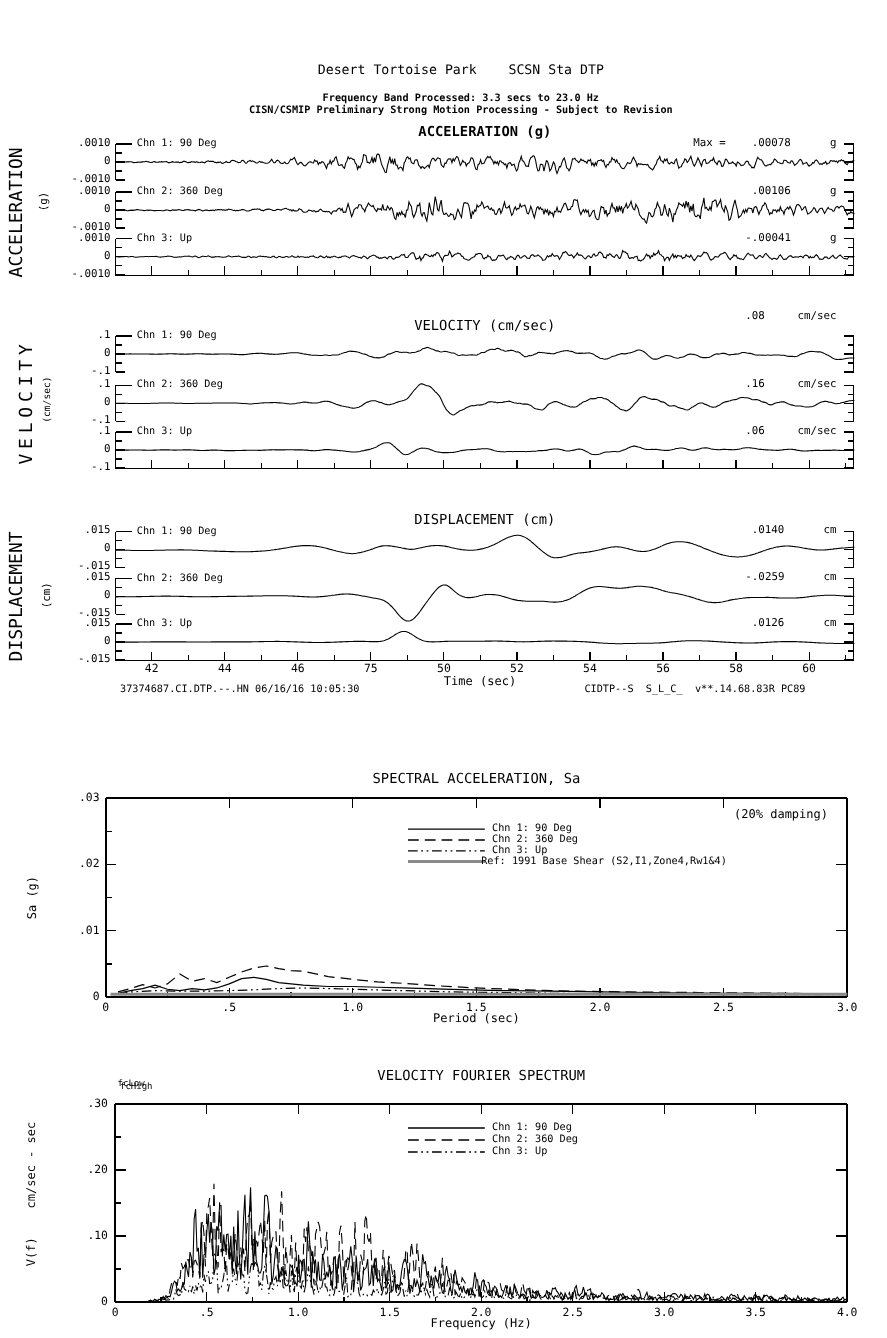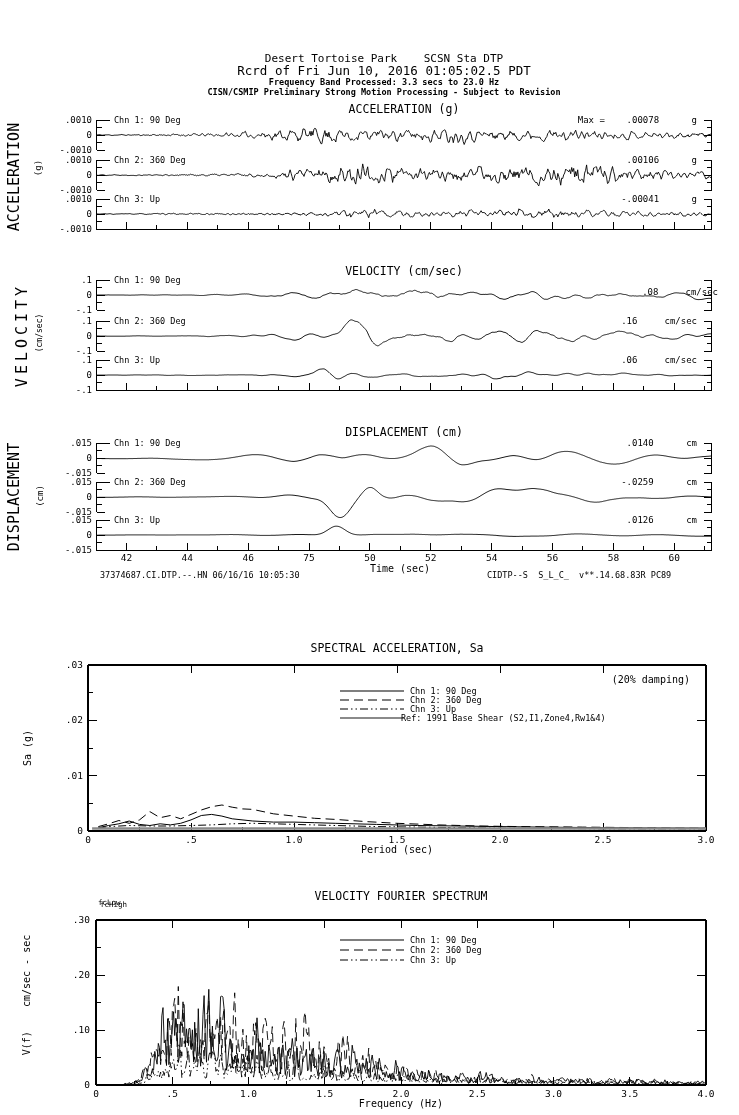--- a/index.html
+++ b/index.html
@@ -285,41 +285,40 @@
       <line x1="706" y1="920" x2="697" y2="920" stroke="#000" stroke-width="1" shape-rendering="crispEdges"></line>
       <polyline points="96.0,1085.0 97.2,1085.0 98.4,1085.0 99.5,1085.0 100.7,1085.0 101.9,1085.0 103.1,1085.0 104.2,1085.0 105.4,1085.0 106.6,1085.0 107.8,1085.0 108.9,1085.0 110.1,1085.0 111.3,1085.0 112.5,1085.0 113.6,1085.0 114.8,1085.0 116.0,1085.0 117.2,1085.0 118.3,1084.9 119.5,1084.9 120.7,1084.9 121.9,1084.8 123.0,1084.7 124.2,1084.2 125.4,1083.7 126.6,1084.2 127.7,1084.2 128.9,1084.4 130.1,1083.9 131.3,1084.2 132.4,1082.7 133.6,1082.9 134.8,1082.3 136.0,1081.3 137.1,1081.8 138.3,1079.6 139.5,1080.7 140.7,1080.3 141.8,1080.5 143.0,1076.1 144.2,1070.5 145.4,1067.6 146.5,1068.8 147.7,1075.8 148.9,1074.1 150.1,1076.2 151.2,1074.2 152.4,1069.0 153.6,1070.0 154.8,1051.4 155.9,1058.2 157.1,1064.2 158.3,1043.4 159.5,1047.7 160.6,1061.0 161.8,1015.9 163.0,1007.6 164.2,1042.9 165.3,1039.9 166.5,1065.5 167.7,1018.6 168.9,1064.7 170.0,1045.7 171.2,1044.4 172.4,1025.9 173.6,1011.7 174.7,1035.5 175.9,1018.5 177.1,1028.9 178.3,1062.5 179.4,1056.8 180.6,1021.8 181.8,1025.7 183.0,1004.5 184.2,1004.6 185.3,1047.1 186.5,1028.8 187.7,1043.1 188.9,1028.7 190.0,1028.4 191.2,1047.4 192.4,1029.8 193.6,1061.9 194.7,1022.2 195.9,1049.9 197.1,1061.8 198.3,1008.7 199.4,1046.0 200.6,1066.2 201.8,1046.0 203.0,1014.8 204.1,995.6 205.3,1038.7 206.5,1062.2 207.7,1014.6 208.8,989.3 210.0,1030.9 211.2,1057.3 212.4,1026.0 213.5,1049.8 214.7,1054.9 215.9,1061.0 217.1,1060.7 218.2,1056.5 219.4,1028.6 220.6,996.6 221.8,996.0 222.9,997.1 224.1,1008.9 225.3,1040.1 226.5,1070.1 227.6,1063.9 228.8,1050.1 230.0,1038.8 231.2,1041.2 232.3,1067.8 233.5,1059.8 234.7,1061.8 235.9,1055.0 237.0,1068.5 238.2,1071.6 239.4,1071.3 240.6,1069.3 241.7,1053.9 242.9,1055.3 244.1,1057.5 245.3,1069.9 246.4,1068.9 247.6,1072.0 248.8,1045.6 250.0,1069.2 251.1,1061.7 252.3,1050.0 253.5,1049.4 254.7,1071.0 255.8,1040.6 257.0,1017.8 258.2,1037.5 259.4,1073.1 260.5,1042.7 261.7,1053.7 262.9,1049.6 264.1,1067.9 265.2,1051.3 266.4,1066.6 267.6,1067.0 268.8,1045.2 269.9,1051.4 271.1,1066.1 272.3,1059.8 273.5,1064.4 274.7,1054.1 275.8,1067.3 277.0,1074.3 278.2,1048.6 279.4,1048.3 280.5,1074.0 281.7,1049.9 282.9,1044.9 284.1,1057.4 285.2,1074.2 286.4,1068.2 287.6,1051.1 288.8,1050.5 289.9,1048.2 291.1,1050.5 292.3,1038.5 293.5,1049.4 294.6,1076.8 295.8,1064.6 297.0,1048.0 298.2,1067.9 299.3,1059.6 300.5,1075.3 301.7,1072.1 302.9,1058.8 304.0,1057.7 305.2,1056.0 306.4,1049.3 307.6,1070.8 308.7,1069.4 309.9,1053.9 311.1,1071.6 312.3,1051.9 313.4,1048.1 314.6,1067.8 315.8,1065.9 317.0,1069.8 318.1,1075.8 319.3,1059.5 320.5,1055.4 321.7,1073.7 322.8,1070.6 324.0,1051.4 325.2,1064.0 326.4,1076.5 327.5,1074.9 328.7,1063.5 329.9,1076.3 331.1,1070.2 332.2,1075.0 333.4,1070.1 334.6,1060.0 335.8,1053.1 336.9,1049.7 338.1,1049.7 339.3,1055.9 340.5,1064.9 341.6,1078.1 342.8,1071.8 344.0,1074.4 345.2,1065.2 346.3,1072.5 347.5,1066.9 348.7,1070.7 349.9,1076.7 351.0,1062.8 352.2,1045.2 353.4,1053.0 354.6,1051.6 355.7,1062.8 356.9,1065.3 358.1,1073.3 359.3,1062.9 360.5,1070.8 361.6,1073.7 362.8,1062.9 364.0,1066.8 365.2,1067.8 366.3,1058.4 367.5,1071.3 368.7,1077.3 369.9,1077.9 371.0,1061.2 372.2,1055.0 373.4,1063.3 374.6,1066.6 375.7,1075.1 376.9,1079.0 378.1,1064.8 379.3,1058.3 380.4,1064.7 381.6,1070.0 382.8,1074.7 384.0,1072.4 385.1,1077.2 386.3,1071.6 387.5,1076.6 388.7,1078.0 389.8,1073.6 391.0,1078.7 392.2,1078.9 393.4,1076.5 394.5,1070.6 395.7,1060.3 396.9,1066.1 398.1,1067.4 399.2,1080.6 400.4,1076.5 401.6,1068.1 402.8,1066.6 403.9,1070.3 405.1,1072.0 406.3,1077.5 407.5,1079.2 408.6,1079.7 409.8,1075.4 411.0,1075.3 412.2,1071.8 413.3,1072.9 414.5,1075.9 415.7,1080.5 416.9,1079.9 418.0,1081.2 419.2,1078.2 420.4,1074.5 421.6,1070.9 422.7,1077.0 423.9,1079.1 425.1,1072.2 426.3,1079.9 427.4,1078.1 428.6,1070.4 429.8,1076.7 431.0,1078.0 432.1,1078.9 433.3,1081.2 434.5,1079.1 435.7,1079.3 436.8,1082.4 438.0,1081.5 439.2,1074.2 440.4,1073.8 441.5,1077.1 442.7,1082.0 443.9,1081.0 445.1,1081.5 446.3,1080.9 447.4,1075.8 448.6,1077.1 449.8,1081.0 451.0,1080.9 452.1,1081.2 453.3,1080.7 454.5,1079.1 455.7,1081.5 456.8,1082.5 458.0,1077.4 459.2,1079.2 460.4,1073.5 461.5,1074.1 462.7,1073.1 463.9,1076.0 465.1,1077.4 466.2,1079.4 467.4,1082.2 468.6,1082.4 469.8,1082.7 470.9,1077.6 472.1,1080.0 473.3,1082.7 474.5,1081.4 475.6,1081.6 476.8,1082.0 478.0,1077.5 479.2,1073.2 480.3,1071.4 481.5,1077.9 482.7,1080.0 483.9,1078.4 485.0,1077.4 486.2,1072.5 487.4,1077.7 488.6,1077.6 489.7,1082.7 490.9,1082.8 492.1,1078.4 493.3,1077.4 494.4,1081.3 495.6,1080.8 496.8,1080.5 498.0,1081.2 499.1,1080.6 500.3,1080.2 501.5,1077.2 502.7,1078.5 503.8,1081.9 505.0,1082.4 506.2,1082.1 507.4,1083.2 508.5,1082.9 509.7,1082.9 510.9,1082.8 512.1,1080.8 513.2,1079.8 514.4,1083.4 515.6,1081.7 516.8,1078.3 517.9,1079.5 519.1,1082.7 520.3,1080.2 521.5,1081.2 522.6,1080.3 523.8,1082.0 525.0,1082.2 526.2,1082.5 527.3,1081.8 528.5,1079.1 529.7,1080.4 530.9,1081.4 532.1,1081.8 533.2,1081.0 534.4,1082.0 535.6,1082.3 536.8,1082.0 537.9,1079.5 539.1,1077.0 540.3,1081.4 541.5,1082.2 542.6,1081.2 543.8,1083.4 545.0,1081.6 546.2,1081.1 547.3,1083.4 548.5,1082.2 549.7,1081.0 550.9,1081.4 552.0,1081.4 553.2,1081.3 554.4,1080.8 555.6,1081.1 556.7,1079.5 557.9,1079.8 559.1,1079.9 560.3,1078.3 561.4,1078.0 562.6,1077.9 563.8,1078.9 565.0,1080.9 566.1,1081.1 567.3,1078.7 568.5,1079.6 569.7,1083.0 570.8,1078.9 572.0,1082.4 573.2,1081.4 574.4,1081.2 575.5,1079.2 576.7,1080.7 577.9,1082.7 579.1,1080.1 580.2,1079.8 581.4,1079.7 582.6,1079.7 583.8,1081.7 584.9,1083.3 586.1,1083.5 587.3,1082.7 588.5,1079.5 589.6,1078.5 590.8,1079.1 592.0,1081.8 593.2,1083.6 594.3,1083.0 595.5,1083.5 596.7,1082.9 597.9,1082.5 599.0,1082.3 600.2,1081.8 601.4,1080.4 602.6,1081.5 603.7,1083.0 604.9,1083.6 606.1,1080.8 607.3,1082.1 608.4,1079.4 609.6,1078.5 610.8,1079.9 612.0,1079.5 613.1,1080.6 614.3,1081.5 615.5,1082.1 616.7,1083.2 617.8,1083.7 619.0,1083.1 620.2,1079.7 621.4,1081.6 622.6,1083.2 623.7,1082.3 624.9,1082.0 626.1,1083.3 627.3,1083.8 628.4,1079.7 629.6,1078.5 630.8,1080.9 632.0,1083.3 633.1,1080.8 634.3,1083.5 635.5,1081.9 636.7,1079.6 637.8,1079.7 639.0,1079.3 640.2,1080.7 641.4,1081.7 642.5,1083.9 643.7,1083.9 644.9,1082.7 646.1,1082.7 647.2,1083.7 648.4,1083.9 649.6,1081.6 650.8,1082.2 651.9,1081.2 653.1,1081.4 654.3,1080.8 655.5,1083.8 656.6,1081.6 657.8,1081.6 659.0,1082.7 660.2,1083.7 661.3,1081.8 662.5,1083.6 663.7,1082.8 664.9,1079.8 666.0,1082.2 667.2,1083.0 668.4,1083.0 669.6,1082.7 670.7,1081.7 671.9,1082.8 673.1,1084.0 674.3,1082.2 675.4,1083.6 676.6,1082.4 677.8,1082.1 679.0,1081.6 680.1,1082.1 681.3,1082.7 682.5,1082.5 683.7,1083.9 684.8,1083.6 686.0,1083.1 687.2,1083.2 688.4,1082.3 689.5,1084.0 690.7,1082.3 691.9,1083.9 693.1,1084.0 694.2,1083.3 695.4,1083.6 696.6,1084.1 697.8,1083.6 698.9,1083.4 700.1,1083.4 701.3,1082.1 702.5,1080.9 703.6,1083.1 704.8,1082.8 706.0,1084.0" fill="none" stroke="#000" stroke-width="0.9"></polyline>
       <polyline points="96.0,1085.0 97.2,1085.0 98.4,1085.0 99.5,1085.0 100.7,1085.0 101.9,1085.0 103.1,1085.0 104.2,1085.0 105.4,1085.0 106.6,1085.0 107.8,1085.0 108.9,1085.0 110.1,1085.0 111.3,1085.0 112.5,1085.0 113.6,1085.0 114.8,1085.0 116.0,1085.0 117.2,1084.9 118.3,1084.9 119.5,1084.8 120.7,1084.6 121.9,1084.8 123.0,1084.3 124.2,1084.2 125.4,1083.5 126.6,1084.3 127.7,1084.1 128.9,1082.7 130.1,1083.2 131.3,1084.4 132.4,1083.3 133.6,1082.3 134.8,1082.4 136.0,1080.3 137.1,1082.8 138.3,1081.6 139.5,1081.1 140.7,1082.5 141.8,1074.1 143.0,1069.6 144.2,1069.4 145.4,1067.9 146.5,1067.5 147.7,1071.5 148.9,1062.5 150.1,1065.7 151.2,1052.7 152.4,1057.2 153.6,1055.7 154.8,1050.0 155.9,1049.9 157.1,1049.9 158.3,1056.3 159.5,1048.8 160.6,1064.6 161.8,1050.9 163.0,1050.2 164.2,1053.3 165.3,1057.4 166.5,1064.2 167.7,1023.6 168.9,1017.1 170.0,1028.6 171.2,1055.5 172.4,1007.9 173.6,1005.5 174.7,998.4 175.9,1023.1 177.1,1046.6 178.3,986.5 179.4,1035.6 180.6,1037.8 181.8,1056.2 183.0,1001.8 184.2,1043.5 185.3,1040.0 186.5,1042.3 187.7,1060.6 188.9,1036.2 190.0,1039.6 191.2,1052.0 192.4,1043.5 193.6,1058.2 194.7,1050.3 195.9,1028.2 197.1,1038.1 198.3,1057.6 199.4,1051.8 200.6,1039.7 201.8,1048.7 203.0,1040.4 204.1,1060.1 205.3,1027.9 206.5,1014.5 207.7,1012.2 208.8,1000.7 210.0,1042.2 211.2,1031.9 212.4,1048.5 213.5,1033.3 214.7,1038.6 215.9,1027.2 217.1,1017.3 218.2,1029.1 219.4,1045.4 220.6,1016.6 221.8,1060.6 222.9,1018.0 224.1,1007.7 225.3,1052.4 226.5,1035.0 227.6,1030.7 228.8,1026.3 230.0,1026.6 231.2,1054.7 232.3,1060.0 233.5,1012.0 234.7,992.8 235.9,1031.1 237.0,1067.8 238.2,1039.0 239.4,1051.7 240.6,1049.3 241.7,1046.0 242.9,1029.2 244.1,1069.4 245.3,1063.4 246.4,1035.5 247.6,1060.8 248.8,1061.0 250.0,1050.0 251.1,1051.4 252.3,1059.9 253.5,1023.8 254.7,1034.9 255.8,1022.7 257.0,1043.6 258.2,1038.7 259.4,1043.0 260.5,1059.4 261.7,1070.3 262.9,1028.8 264.1,1023.1 265.2,1018.3 266.4,1022.6 267.6,1038.1 268.8,1046.2 269.9,1044.7 271.1,1040.0 272.3,1026.6 273.5,1057.7 274.7,1055.2 275.8,1061.8 277.0,1059.2 278.2,1047.6 279.4,1047.2 280.5,1060.8 281.7,1069.2 282.9,1027.3 284.1,1021.4 285.2,1037.0 286.4,1065.0 287.6,1069.6 288.8,1049.6 289.9,1058.5 291.1,1050.5 292.3,1052.2 293.5,1063.8 294.6,1064.1 295.8,1018.3 297.0,1054.0 298.2,1066.5 299.3,1066.5 300.5,1045.6 301.7,1050.1 302.9,1061.8 304.0,1017.6 305.2,1011.8 306.4,1031.6 307.6,1034.9 308.7,1027.4 309.9,1054.8 311.1,1056.3 312.3,1048.8 313.4,1067.0 314.6,1055.4 315.8,1058.7 317.0,1067.8 318.1,1064.7 319.3,1041.6 320.5,1053.5 321.7,1071.7 322.8,1058.6 324.0,1046.7 325.2,1049.9 326.4,1057.3 327.5,1063.7 328.7,1058.3 329.9,1070.4 331.1,1072.4 332.2,1071.0 333.4,1071.0 334.6,1069.3 335.8,1070.4 336.9,1061.4 338.1,1042.6 339.3,1040.9 340.5,1073.4 341.6,1051.5 342.8,1034.9 344.0,1045.1 345.2,1061.5 346.3,1058.3 347.5,1036.3 348.7,1047.8 349.9,1066.2 351.0,1072.4 352.2,1068.8 353.4,1076.2 354.6,1072.5 355.7,1064.3 356.9,1059.2 358.1,1070.5 359.3,1070.7 360.5,1070.1 361.6,1061.6 362.8,1055.4 364.0,1067.5 365.2,1069.5 366.3,1074.5 367.5,1064.3 368.7,1048.2 369.9,1069.7 371.0,1076.9 372.2,1072.5 373.4,1066.8 374.6,1067.3 375.7,1060.6 376.9,1069.2 378.1,1062.0 379.3,1079.4 380.4,1067.3 381.6,1070.8 382.8,1070.2 384.0,1072.0 385.1,1064.9 386.3,1066.9 387.5,1068.8 388.7,1072.1 389.8,1074.4 391.0,1078.2 392.2,1070.7 393.4,1079.0 394.5,1078.7 395.7,1079.3 396.9,1066.3 398.1,1066.6 399.2,1069.9 400.4,1080.3 401.6,1078.9 402.8,1074.9 403.9,1066.5 405.1,1065.5 406.3,1068.3 407.5,1069.2 408.6,1076.3 409.8,1081.6 411.0,1071.7 412.2,1075.4 413.3,1079.1 414.5,1072.7 415.7,1070.3 416.9,1069.8 418.0,1075.0 419.2,1075.7 420.4,1080.1 421.6,1077.5 422.7,1071.4 423.9,1079.3 425.1,1076.6 426.3,1078.7 427.4,1078.6 428.6,1070.4 429.8,1073.4 431.0,1076.6 432.1,1080.1 433.3,1081.9 434.5,1074.2 435.7,1069.2 436.8,1075.4 438.0,1077.4 439.2,1078.6 440.4,1076.8 441.5,1073.1 442.7,1081.7 443.9,1075.5 445.1,1077.6 446.3,1076.5 447.4,1082.2 448.6,1076.3 449.8,1079.9 451.0,1079.6 452.1,1081.7 453.3,1081.2 454.5,1079.4 455.7,1075.7 456.8,1077.1 458.0,1077.6 459.2,1082.1 460.4,1080.2 461.5,1082.0 462.7,1079.6 463.9,1080.7 465.1,1079.3 466.2,1081.7 467.4,1077.0 468.6,1078.7 469.8,1081.5 470.9,1082.0 472.1,1080.1 473.3,1080.3 474.5,1077.1 475.6,1081.6 476.8,1082.3 478.0,1080.7 479.2,1075.3 480.3,1082.1 481.5,1081.6 482.7,1079.5 483.9,1080.9 485.0,1082.2 486.2,1081.6 487.4,1077.4 488.6,1079.9 489.7,1075.1 490.9,1074.8 492.1,1074.0 493.3,1082.1 494.4,1078.2 495.6,1078.9 496.8,1079.8 498.0,1081.5 499.1,1079.7 500.3,1078.7 501.5,1078.5 502.7,1078.2 503.8,1080.6 505.0,1083.1 506.2,1080.3 507.4,1079.5 508.5,1079.9 509.7,1080.7 510.9,1079.2 512.1,1083.0 513.2,1082.5 514.4,1081.3 515.6,1079.0 516.8,1081.6 517.9,1079.8 519.1,1078.0 520.3,1080.1 521.5,1083.0 522.6,1082.9 523.8,1082.6 525.0,1082.9 526.2,1079.4 527.3,1080.9 528.5,1083.3 529.7,1078.4 530.9,1075.1 532.1,1074.6 533.2,1076.7 534.4,1082.0 535.6,1082.9 536.8,1083.0 537.9,1082.2 539.1,1083.0 540.3,1081.5 541.5,1079.9 542.6,1082.2 543.8,1081.6 545.0,1082.5 546.2,1082.0 547.3,1080.1 548.5,1079.0 549.7,1079.6 550.9,1081.2 552.0,1083.4 553.2,1082.6 554.4,1082.1 555.6,1082.4 556.7,1082.4 557.9,1082.1 559.1,1079.5 560.3,1080.8 561.4,1080.7 562.6,1082.9 563.8,1082.2 565.0,1082.7 566.1,1083.5 567.3,1083.2 568.5,1082.8 569.7,1083.6 570.8,1081.2 572.0,1082.0 573.2,1081.9 574.4,1082.1 575.5,1082.1 576.7,1080.3 577.9,1079.6 579.1,1078.6 580.2,1082.7 581.4,1082.8 582.6,1081.9 583.8,1081.3 584.9,1083.8 586.1,1082.2 587.3,1078.4 588.5,1082.4 589.6,1082.4 590.8,1081.6 592.0,1083.5 593.2,1082.7 594.3,1082.6 595.5,1083.7 596.7,1083.4 597.9,1082.9 599.0,1083.6 600.2,1083.5 601.4,1082.8 602.6,1083.4 603.7,1082.1 604.9,1081.9 606.1,1082.3 607.3,1083.1 608.4,1083.9 609.6,1083.4 610.8,1081.5 612.0,1082.6 613.1,1080.7 614.3,1077.8 615.5,1081.3 616.7,1083.1 617.8,1083.3 619.0,1081.5 620.2,1080.8 621.4,1081.3 622.6,1081.3 623.7,1080.6 624.9,1082.0 626.1,1081.3 627.3,1083.7 628.4,1081.5 629.6,1083.7 630.8,1083.3 632.0,1082.7 633.1,1082.8 634.3,1083.4 635.5,1083.5 636.7,1079.4 637.8,1082.1 639.0,1082.2 640.2,1083.4 641.4,1080.6 642.5,1080.2 643.7,1082.3 644.9,1083.2 646.1,1083.9 647.2,1084.0 648.4,1082.5 649.6,1082.3 650.8,1081.9 651.9,1082.7 653.1,1082.1 654.3,1079.1 655.5,1080.0 656.6,1081.8 657.8,1084.1 659.0,1084.0 660.2,1083.4 661.3,1083.1 662.5,1083.4 663.7,1083.7 664.9,1083.9 666.0,1083.7 667.2,1083.9 668.4,1083.9 669.6,1083.1 670.7,1081.6 671.9,1083.0 673.1,1083.6 674.3,1084.2 675.4,1083.2 676.6,1083.6 677.8,1081.9 679.0,1082.8 680.1,1082.9 681.3,1082.7 682.5,1082.7 683.7,1083.4 684.8,1083.4 686.0,1083.9 687.2,1082.6 688.4,1083.0 689.5,1083.1 690.7,1082.0 691.9,1081.6 693.1,1082.2 694.2,1084.1 695.4,1083.7 696.6,1082.4 697.8,1080.9 698.9,1082.4 700.1,1083.2 701.3,1082.9 702.5,1082.5 703.6,1081.6 704.8,1081.9 706.0,1082.3" fill="none" stroke="#000" stroke-width="0.9" stroke-dasharray="9,5"></polyline>
       <polyline points="96.0,1085.0 97.2,1085.0 98.4,1085.0 99.5,1085.0 100.7,1085.0 101.9,1085.0 103.1,1085.0 104.2,1085.0 105.4,1085.0 106.6,1085.0 107.8,1085.0 108.9,1085.0 110.1,1085.0 111.3,1085.0 112.5,1085.0 113.6,1085.0 114.8,1085.0 116.0,1085.0 117.2,1084.9 118.3,1084.9 119.5,1084.9 120.7,1084.9 121.9,1084.9 123.0,1084.8 124.2,1084.3 125.4,1084.8 126.6,1084.5 127.7,1084.8 128.9,1083.9 130.1,1084.3 131.3,1083.6 132.4,1083.2 133.6,1082.9 134.8,1083.1 136.0,1083.1 137.1,1082.2 138.3,1083.7 139.5,1083.1 140.7,1083.3 141.8,1082.9 143.0,1083.4 144.2,1083.3 145.4,1080.5 146.5,1074.3 147.7,1078.7 148.9,1079.7 150.1,1078.9 151.2,1079.6 152.4,1068.5 153.6,1074.1 154.8,1075.2 155.9,1073.9 157.1,1076.1 158.3,1071.5 159.5,1076.7 160.6,1072.0 161.8,1078.4 163.0,1071.1 164.2,1075.5 165.3,1069.3 166.5,1073.1 167.7,1070.1 168.9,1077.1 170.0,1062.2 171.2,1068.2 172.4,1062.8 173.6,1059.4 174.7,1069.5 175.9,1069.3 177.1,1068.5 178.3,1047.4 179.4,1043.6 180.6,1053.4 181.8,1077.7 183.0,1072.3 184.2,1073.4 185.3,1069.3 186.5,1063.0 187.7,1051.7 188.9,1054.9 190.0,1076.3 191.2,1070.1 192.4,1068.4 193.6,1068.0 194.7,1057.1 195.9,1065.7 197.1,1070.8 198.3,1059.4 199.4,1060.0 200.6,1053.5 201.8,1062.5 203.0,1062.6 204.1,1074.6 205.3,1078.1 206.5,1077.5 207.7,1065.5 208.8,1056.1 210.0,1051.2 211.2,1058.5 212.4,1051.7 213.5,1053.2 214.7,1055.5 215.9,1071.3 217.1,1069.3 218.2,1074.9 219.4,1061.5 220.6,1054.9 221.8,1060.7 222.9,1067.5 224.1,1078.3 225.3,1068.6 226.5,1073.4 227.6,1074.3 228.8,1066.3 230.0,1063.8 231.2,1071.9 232.3,1059.6 233.5,1069.9 234.7,1055.0 235.9,1072.5 237.0,1073.6 238.2,1058.6 239.4,1069.4 240.6,1067.2 241.7,1077.1 242.9,1058.8 244.1,1071.9 245.3,1076.7 246.4,1059.7 247.6,1055.7 248.8,1067.5 250.0,1071.7 251.1,1073.3 252.3,1065.7 253.5,1077.1 254.7,1070.8 255.8,1068.0 257.0,1055.2 258.2,1065.9 259.4,1069.3 260.5,1073.3 261.7,1078.8 262.9,1067.0 264.1,1070.9 265.2,1077.6 266.4,1072.9 267.6,1075.2 268.8,1069.6 269.9,1061.4 271.1,1072.4 272.3,1072.7 273.5,1078.4 274.7,1079.5 275.8,1067.3 277.0,1068.8 278.2,1080.6 279.4,1072.5 280.5,1072.9 281.7,1076.2 282.9,1076.2 284.1,1075.0 285.2,1073.8 286.4,1078.8 287.6,1071.4 288.8,1064.2 289.9,1080.6 291.1,1079.2 292.3,1080.0 293.5,1065.4 294.6,1067.3 295.8,1066.7 297.0,1068.1 298.2,1069.7 299.3,1078.2 300.5,1081.0 301.7,1080.2 302.9,1078.6 304.0,1077.6 305.2,1078.5 306.4,1079.9 307.6,1079.5 308.7,1078.3 309.9,1079.4 311.1,1075.1 312.3,1077.1 313.4,1077.3 314.6,1073.7 315.8,1078.7 317.0,1078.1 318.1,1079.2 319.3,1074.5 320.5,1068.5 321.7,1078.4 322.8,1077.3 324.0,1065.6 325.2,1077.1 326.4,1073.1 327.5,1063.7 328.7,1062.6 329.9,1074.4 331.1,1080.0 332.2,1078.8 333.4,1076.9 334.6,1067.4 335.8,1074.2 336.9,1080.6 338.1,1075.5 339.3,1080.1 340.5,1071.6 341.6,1071.2 342.8,1071.9 344.0,1077.3 345.2,1080.3 346.3,1081.4 347.5,1079.0 348.7,1079.1 349.9,1075.6 351.0,1076.5 352.2,1073.3 353.4,1073.5 354.6,1078.6 355.7,1074.7 356.9,1078.2 358.1,1080.8 359.3,1070.8 360.5,1071.3 361.6,1079.9 362.8,1081.9 364.0,1081.1 365.2,1078.7 366.3,1078.5 367.5,1074.2 368.7,1069.2 369.9,1076.6 371.0,1080.6 372.2,1081.2 373.4,1079.8 374.6,1073.6 375.7,1076.0 376.9,1082.0 378.1,1081.6 379.3,1080.2 380.4,1077.3 381.6,1079.9 382.8,1080.6 384.0,1077.6 385.1,1082.6 386.3,1082.5 387.5,1079.5 388.7,1075.4 389.8,1075.6 391.0,1081.3 392.2,1082.1 393.4,1073.9 394.5,1077.0 395.7,1080.7 396.9,1076.7 398.1,1073.1 399.2,1071.9 400.4,1078.8 401.6,1081.4 402.8,1080.4 403.9,1076.2 405.1,1080.8 406.3,1079.4 407.5,1074.7 408.6,1081.0 409.8,1079.8 411.0,1078.0 412.2,1082.2 413.3,1077.8 414.5,1079.4 415.7,1081.2 416.9,1080.1 418.0,1082.1 419.2,1081.6 420.4,1082.4 421.6,1078.2 422.7,1080.6 423.9,1080.9 425.1,1081.8 426.3,1082.4 427.4,1080.1 428.6,1081.9 429.8,1080.2 431.0,1078.6 432.1,1081.7 433.3,1082.6 434.5,1079.5 435.7,1078.2 436.8,1078.9 438.0,1081.2 439.2,1083.4 440.4,1080.1 441.5,1083.6 442.7,1082.7 443.9,1078.9 445.1,1081.4 446.3,1082.0 447.4,1080.7 448.6,1080.2 449.8,1081.8 451.0,1082.7 452.1,1081.8 453.3,1080.4 454.5,1078.8 455.7,1076.0 456.8,1079.2 458.0,1081.2 459.2,1083.1 460.4,1083.6 461.5,1082.4 462.7,1081.9 463.9,1082.6 465.1,1081.2 466.2,1079.9 467.4,1079.4 468.6,1083.5 469.8,1081.9 470.9,1078.0 472.1,1081.9 473.3,1083.1 474.5,1080.2 475.6,1082.8 476.8,1078.7 478.0,1081.5 479.2,1081.2 480.3,1077.1 481.5,1078.4 482.7,1082.9 483.9,1081.5 485.0,1080.3 486.2,1080.4 487.4,1079.4 488.6,1077.7 489.7,1077.9 490.9,1083.0 492.1,1081.8 493.3,1079.4 494.4,1082.9 495.6,1080.8 496.8,1079.2 498.0,1077.7 499.1,1079.6 500.3,1081.1 501.5,1081.6 502.7,1081.5 503.8,1083.2 505.0,1083.6 506.2,1081.0 507.4,1083.7 508.5,1082.2 509.7,1082.3 510.9,1081.8 512.1,1083.7 513.2,1081.5 514.4,1079.9 515.6,1083.5 516.8,1083.3 517.9,1082.8 519.1,1081.1 520.3,1081.8 521.5,1079.5 522.6,1081.9 523.8,1081.5 525.0,1083.6 526.2,1083.6 527.3,1082.3 528.5,1081.3 529.7,1083.0 530.9,1082.0 532.1,1083.9 533.2,1080.4 534.4,1082.7 535.6,1080.8 536.8,1083.1 537.9,1083.1 539.1,1082.3 540.3,1083.1 541.5,1083.1 542.6,1080.7 543.8,1080.8 545.0,1083.5 546.2,1082.3 547.3,1083.0 548.5,1084.0 549.7,1081.7 550.9,1083.5 552.0,1082.6 553.2,1083.3 554.4,1083.0 555.6,1082.6 556.7,1083.5 557.9,1083.9 559.1,1081.8 560.3,1084.1 561.4,1083.6 562.6,1081.8 563.8,1082.3 565.0,1082.5 566.1,1083.8 567.3,1083.7 568.5,1084.0 569.7,1081.9 570.8,1081.9 572.0,1080.3 573.2,1080.6 574.4,1082.7 575.5,1083.5 576.7,1083.9 577.9,1084.1 579.1,1083.5 580.2,1084.0 581.4,1082.0 582.6,1081.3 583.8,1080.8 584.9,1081.8 586.1,1083.2 587.3,1082.2 588.5,1081.2 589.6,1082.5 590.8,1082.9 592.0,1083.3 593.2,1083.9 594.3,1081.0 595.5,1083.1 596.7,1083.1 597.9,1084.1 599.0,1083.9 600.2,1083.7 601.4,1084.1 602.6,1083.0 603.7,1081.2 604.9,1083.8 606.1,1083.6 607.3,1083.4 608.4,1081.8 609.6,1081.2 610.8,1082.6 612.0,1081.8 613.1,1082.7 614.3,1083.9 615.5,1084.0 616.7,1082.8 617.8,1084.1 619.0,1082.1 620.2,1083.6 621.4,1082.9 622.6,1084.3 623.7,1083.6 624.9,1082.4 626.1,1082.1 627.3,1082.0 628.4,1082.2 629.6,1081.2 630.8,1080.8 632.0,1080.4 633.1,1082.0 634.3,1082.6 635.5,1084.2 636.7,1082.6 637.8,1083.2 639.0,1083.6 640.2,1084.1 641.4,1083.7 642.5,1081.6 643.7,1081.0 644.9,1082.7 646.1,1083.5 647.2,1083.5 648.4,1084.1 649.6,1083.1 650.8,1084.1 651.9,1083.4 653.1,1082.4 654.3,1082.5 655.5,1083.9 656.6,1083.3 657.8,1082.1 659.0,1082.9 660.2,1084.2 661.3,1082.7 662.5,1082.8 663.7,1083.9 664.9,1083.5 666.0,1082.0 667.2,1081.6 668.4,1083.6 669.6,1084.2 670.7,1083.4 671.9,1083.0 673.1,1081.6 674.3,1083.2 675.4,1083.7 676.6,1084.0 677.8,1083.7 679.0,1084.3 680.1,1084.0 681.3,1083.0 682.5,1083.9 683.7,1084.0 684.8,1083.9 686.0,1084.2 687.2,1083.6 688.4,1084.0 689.5,1083.7 690.7,1083.1 691.9,1083.7 693.1,1084.3 694.2,1082.2 695.4,1082.1 696.6,1081.8 697.8,1083.5 698.9,1083.7 700.1,1084.1 701.3,1084.1 702.5,1083.5 703.6,1084.1 704.8,1082.7 706.0,1081.3" fill="none" stroke="#000" stroke-width="0.9" stroke-dasharray="8,3,1.5,3,1.5,3"></polyline>
       <line x1="340" y1="940" x2="404" y2="940" stroke="#000" stroke-width="1.1"></line>
       <line x1="340" y1="950" x2="404" y2="950" stroke="#000" stroke-width="1.1" stroke-dasharray="9,5"></line>
       <line x1="340" y1="960" x2="404" y2="960" stroke="#000" stroke-width="1.1" stroke-dasharray="8,3,1.5,3,1.5,3"></line>
     </svg>
 
   <div class="lbl ct" style="left:384px;top:58px;font-size:11px">Desert Tortoise Park    SCSN Sta DTP</div>
-  <div class="lbl ct" style="left:384px;top:71px;font-size:12.5px">Rcrd of Fri Jun 10, 2016 01:05:02.5 PDT</div>
   <div class="lbl ct b" style="left:384px;top:82px;font-size:8.5px">Frequency Band Processed: 3.3 secs to 23.0 Hz</div>
   <div class="lbl ct b" style="left:384px;top:92px;font-size:8.5px">CISN/CSMIP Preliminary Strong Motion Processing - Subject to Revision</div>
 
   <div class="lbl ct" style="left:400px;top:569px;font-size:10px">Time (sec)</div>
   <div class="lbl lt" style="left:100px;top:575px;font-size:8.5px">37374687.CI.DTP.--.HN 06/16/16 10:05:30</div>
   <div class="lbl lt" style="left:487px;top:575px;font-size:8.5px">CIDTP--S  S_L_C_  v**.14.68.83R PC89</div>
 
   <div class="lbl ct" style="left:397px;top:649px;font-size:11.5px">SPECTRAL ACCELERATION, Sa</div>
   <div class="lbl rt" style="left:690px;top:680px;font-size:10px">(20% damping)</div>
   <div class="lbl ct" style="left:397px;top:850px;font-size:10px">Period (sec)</div>
   <div class="lbl rot" style="left:28px;top:748px;font-size:10px">Sa (g)</div>
 
   <div class="lbl ct" style="left:401px;top:897px;font-size:11.5px">VELOCITY FOURIER SPECTRUM</div>
   <div class="lbl lt" style="left:98px;top:903px;font-size:7.5px">fcLow</div>
   <div class="lbl lt" style="left:100px;top:905px;font-size:7.5px">fcHigh</div>
   <div class="lbl ct" style="left:401px;top:1104px;font-size:10px">Frequency (Hz)</div>
   <div class="lbl rot" style="left:27px;top:995px;font-size:10px">V(f)    cm/sec - sec</div>
 
   <div id="labels">
-      <div class="lbl" style="left: 404px; top: 110px; font-size: 11.5px; transform: translate(-50%, -50%);">ACCELERATION (g)</div>
+      <div class="lbl" style="left: 404px; top: 110px; font-size: 11.5px; transform: translate(-50%, -50%); font-weight: bold;">ACCELERATION (g)</div>
       <div class="lbl" style="left: 14px; top: 177px; font-size: 15px; transform: translate(-50%, -50%) rotate(-90deg); letter-spacing: 0px;">ACCELERATION</div>
       <div class="lbl" style="left: 38px; top: 168px; font-size: 9px; transform: translate(-50%, -50%) rotate(-90deg);">(g)</div>
       <div class="lbl" style="left: 114px; top: 120px; font-size: 8.5px; transform: translateY(-50%);">Chn 1: 90 Deg</div>
       <div class="lbl" style="left: 697px; top: 120px; font-size: 9px; transform: translate(-100%, -50%);">Max =    .00078      g</div>
       <div class="lbl" style="left: 92px; top: 120px; font-size: 9px; transform: translate(-100%, -50%);">.0010</div>
       <div class="lbl" style="left: 92px; top: 135px; font-size: 9px; transform: translate(-100%, -50%);">0</div>
       <div class="lbl" style="left: 92px; top: 150px; font-size: 9px; transform: translate(-100%, -50%);">-.0010</div>
       <div class="lbl" style="left: 114px; top: 160px; font-size: 8.5px; transform: translateY(-50%);">Chn 2: 360 Deg</div>
       <div class="lbl" style="left: 697px; top: 160px; font-size: 9px; transform: translate(-100%, -50%); text-align: center;">.00106      g</div>
       <div class="lbl" style="left: 92px; top: 160px; font-size: 9px; transform: translate(-100%, -50%);">.0010</div>
@@ -327,21 +326,21 @@
       <div class="lbl" style="left: 92px; top: 190px; font-size: 9px; transform: translate(-100%, -50%);">-.0010</div>
       <div class="lbl" style="left: 114px; top: 199px; font-size: 8.5px; transform: translateY(-50%);">Chn 3: Up</div>
       <div class="lbl" style="left: 697px; top: 199px; font-size: 9px; transform: translate(-100%, -50%);">-.00041      g</div>
       <div class="lbl" style="left: 92px; top: 199px; font-size: 9px; transform: translate(-100%, -50%);">.0010</div>
       <div class="lbl" style="left: 92px; top: 214px; font-size: 9px; transform: translate(-100%, -50%);">0</div>
       <div class="lbl" style="left: 92px; top: 229px; font-size: 9px; transform: translate(-100%, -50%);">-.0010</div>
       <div class="lbl" style="left: 404px; top: 272px; font-size: 11.5px; transform: translate(-50%, -50%);">VELOCITY (cm/sec)</div>
       <div class="lbl" style="left: 22px; top: 335px; font-size: 15px; transform: translate(-50%, -50%) rotate(-90deg); letter-spacing: 4px;">VELOCITY</div>
       <div class="lbl" style="left: 40px; top: 333px; font-size: 8px; transform: translate(-50%, -50%) rotate(-90deg);">(cm/sec)</div>
       <div class="lbl" style="left: 114px; top: 280px; font-size: 8.5px; transform: translateY(-50%);">Chn 1: 90 Deg</div>
-      <div class="lbl" style="left: 697px; top: 292px; font-size: 9px; transform: translate(-100%, -50%); margin-left: 21px;">.08     cm/sec</div>
+      <div class="lbl" style="left: 697px; top: 264px; font-size: 9px; transform: translate(-100%, -50%);">.08     cm/sec</div>
       <div class="lbl" style="left: 92px; top: 280px; font-size: 9px; transform: translate(-100%, -50%);">.1</div>
       <div class="lbl" style="left: 92px; top: 295px; font-size: 9px; transform: translate(-100%, -50%);">0</div>
       <div class="lbl" style="left: 92px; top: 310px; font-size: 9px; transform: translate(-100%, -50%);">-.1</div>
       <div class="lbl" style="left: 114px; top: 321px; font-size: 8.5px; transform: translateY(-50%);">Chn 2: 360 Deg</div>
       <div class="lbl" style="left: 697px; top: 321px; font-size: 9px; transform: translate(-100%, -50%);">.16     cm/sec</div>
       <div class="lbl" style="left: 92px; top: 321px; font-size: 9px; transform: translate(-100%, -50%);">.1</div>
       <div class="lbl" style="left: 92px; top: 336px; font-size: 9px; transform: translate(-100%, -50%);">0</div>
       <div class="lbl" style="left: 92px; top: 351px; font-size: 9px; transform: translate(-100%, -50%);">-.1</div>
       <div class="lbl" style="left: 114px; top: 360px; font-size: 8.5px; transform: translateY(-50%);">Chn 3: Up</div>
       <div class="lbl" style="left: 697px; top: 360px; font-size: 9px; transform: translate(-100%, -50%);">.06     cm/sec</div>

